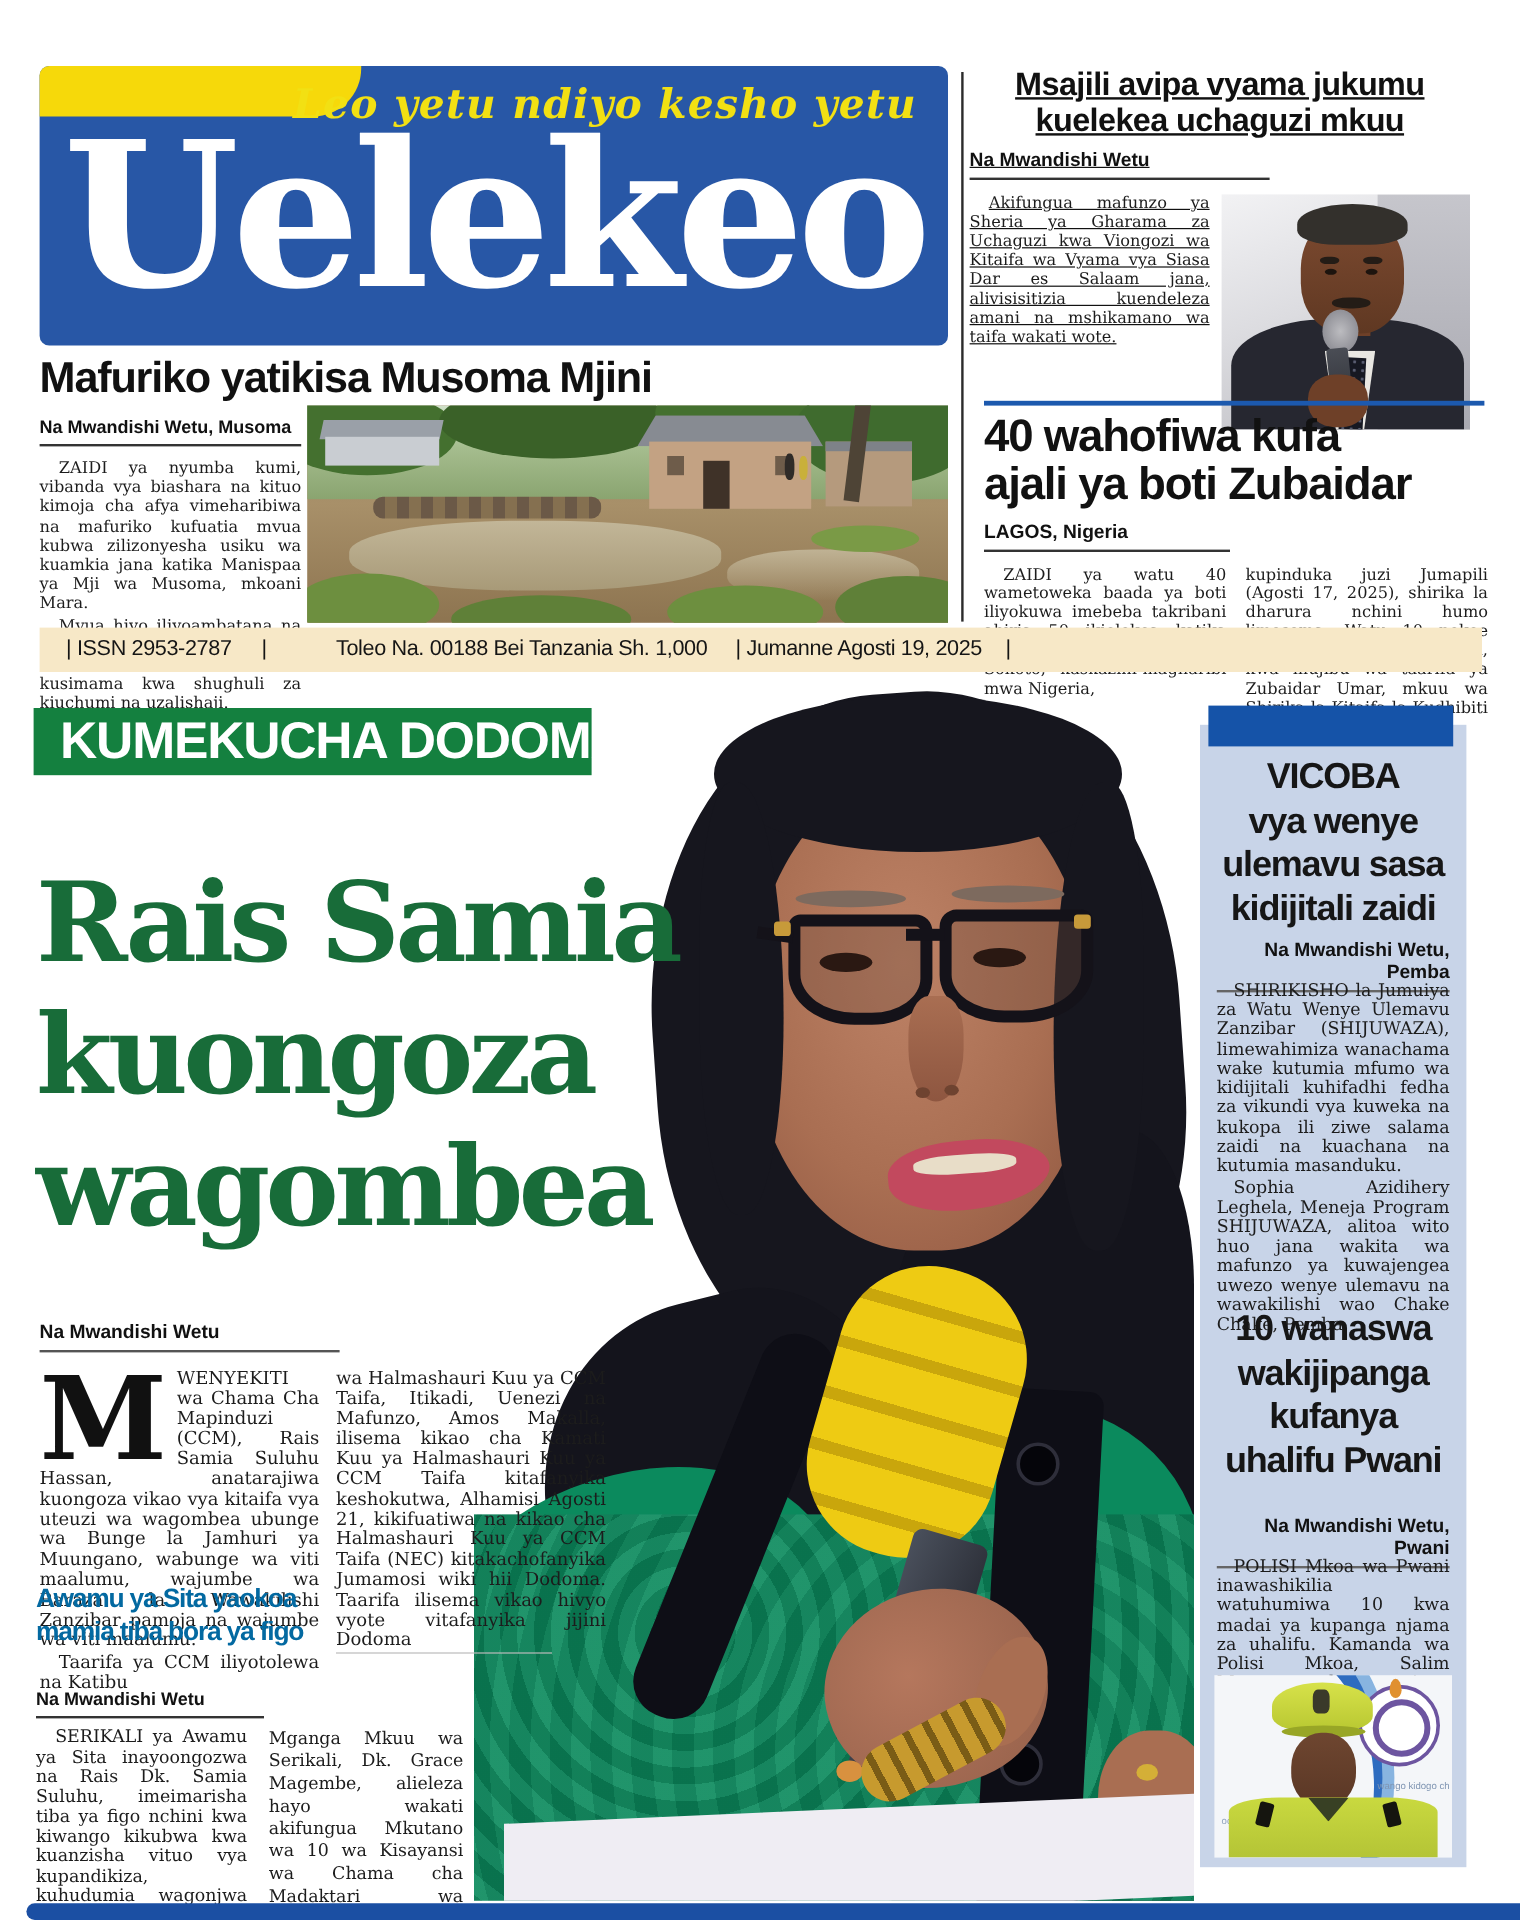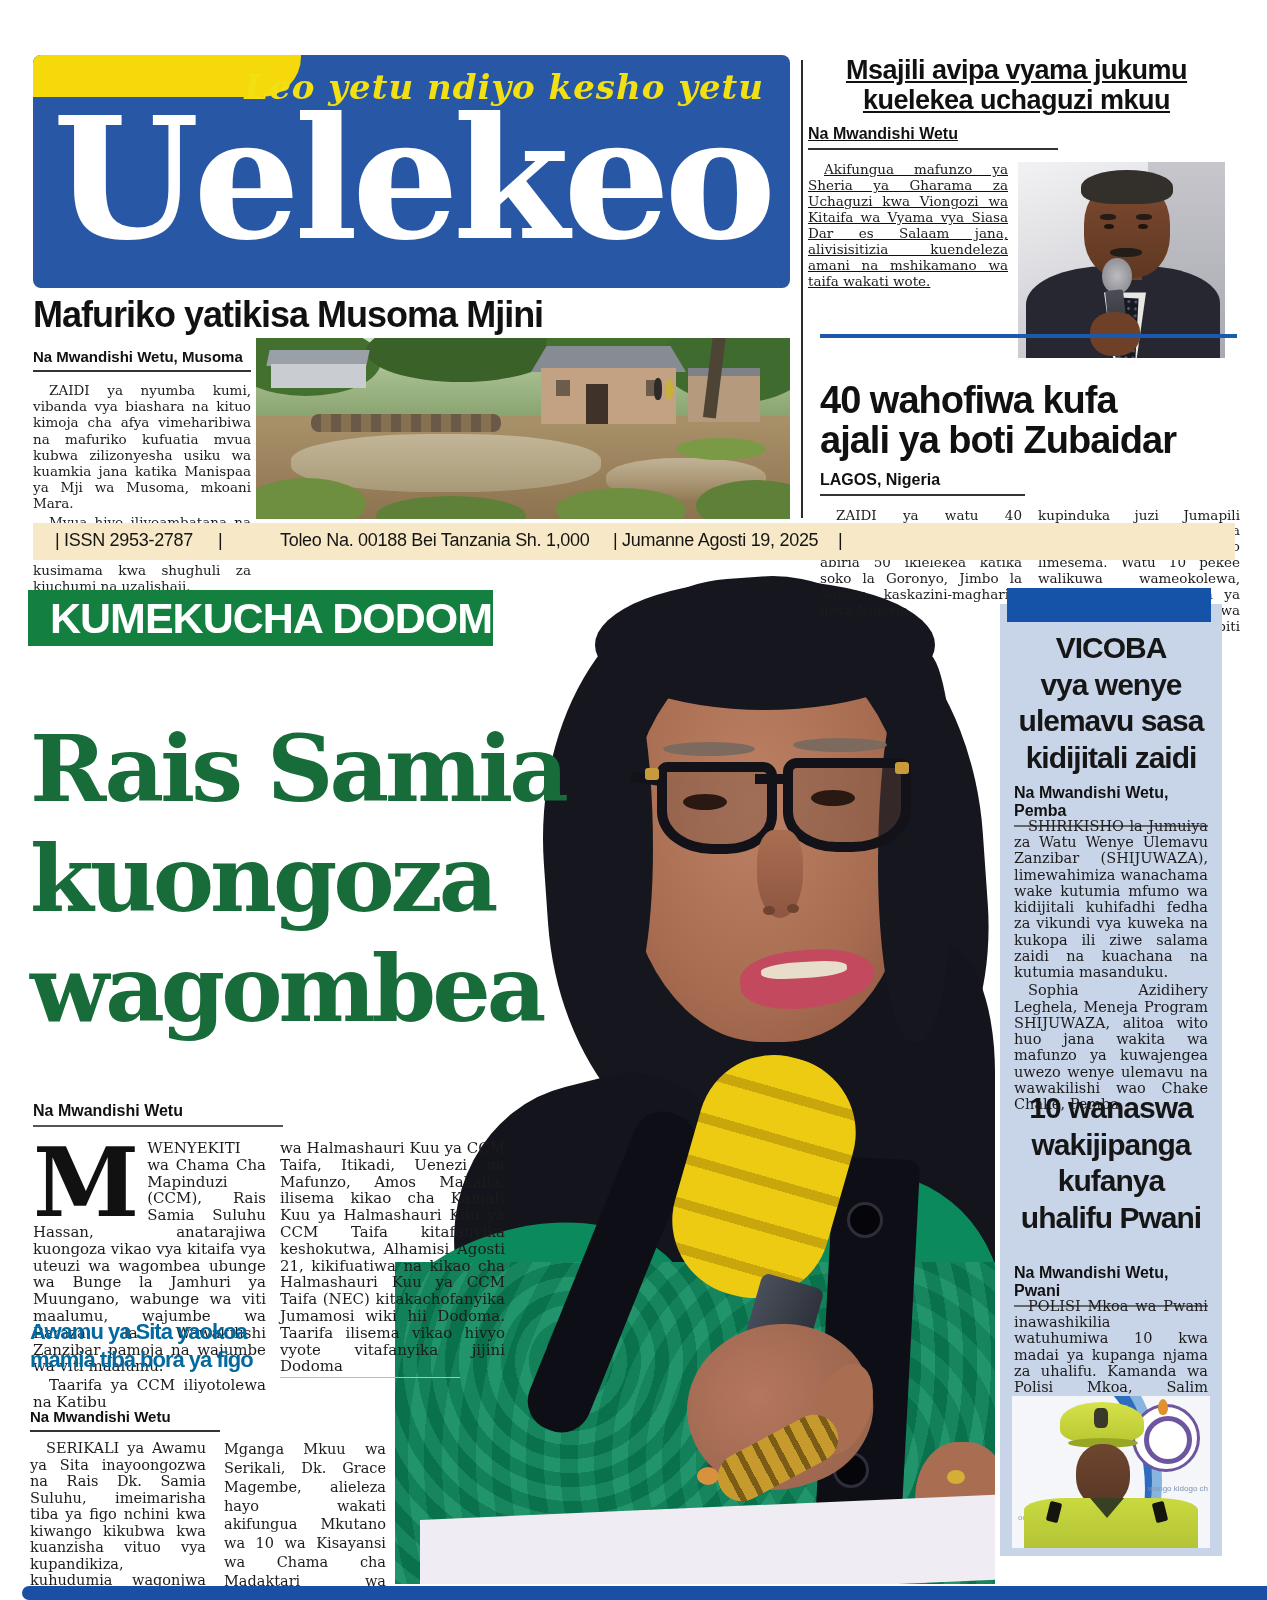--- a/index.html
+++ b/index.html
@@ -26,21 +26,21 @@
   
   .vdivider{left:801px;top:60px;width:2px;height:458px;background:#2b2b2b;z-index:2;}
   .reg-col{left:808px;top:56px;width:417px;z-index:2;text-decoration:underline;}
   .reg-head{font-size:27px;font-weight:700;letter-spacing:-0.5px;line-height:1.1;text-align:center;margin:0;}
   .reg-byline{width:250px;margin-top:10px;}
   .reg-row{display:flex;margin-top:12px;}
   .reg-text{width:200px;font-size:13.5px;line-height:1.18;}
   .photo-mutungi{position:relative;width:207px;height:196px;margin-left:10px;overflow:hidden;
      background:linear-gradient(160deg,#f2f2f4 0%,#dcdce0 45%,#b9b9bf 100%);}
   .blue-rule{left:820px;top:334px;width:417px;height:4px;background:#1c59ae;z-index:2;}
-  .nig-col{left:820px;top:344px;width:420px;z-index:2;margin-top:36px;}
+  .nig-col{left:820px;top:344px;width:420px;z-index:2;}
   .nig-head{font-size:38px;font-weight:700;letter-spacing:-1px;line-height:1.06;margin:0;}
   .nig-byline{width:205px;margin-top:10px;}
   .nig-cols{display:flex;gap:16px;margin-top:12px;}
   .nig-cols div{width:202px;font-size:13.5px;line-height:1.18;}
 
   
   .flood-head{left:33px;top:294px;width:760px;font-size:36px;font-weight:700;letter-spacing:-1px;margin:0;z-index:2;}
   .flood-byline{left:33px;top:348px;width:218px;z-index:2;font-size:15px;}
   .flood-body{left:33px;top:382px;width:218px;font-size:13.5px;line-height:1.2;z-index:2;}
   .photo-flood{left:256px;top:338px;width:534px;height:181px;overflow:hidden;z-index:2;
@@ -73,21 +73,21 @@
 
   
   .photo-president{left:395px;top:562px;width:600px;height:1022px;z-index:1;overflow:hidden;background:#fff;}
   .photo-president div{position:absolute;}
 
   
   .side-bar-top{left:1007px;top:588px;width:204px;height:34px;background:#1553a8;z-index:4;}
   .side-panel{left:1000px;top:604px;width:222px;height:952px;background:#c8d4e8;z-index:3;}
   .side-panel .inner{position:absolute;left:14px;right:14px;}
   .side-head{font-size:30px;font-weight:700;letter-spacing:-1px;line-height:1.22;text-align:center;color:#161616;margin:0;}
-  .side-byline{font-weight:700;font-size:16px;border-bottom:2px solid #666;padding-bottom:5px;}
+  .side-byline{font-weight:700;font-size:16px;border-bottom:2px solid #666;padding-bottom:5px;text-align:right;}
   .side-body{font-family:"DejaVu Serif",serif;text-align:justify;font-size:14.5px;line-height:1.12;color:#1c1c1c;}
   .side-body p{margin:0 0 2px 0;text-indent:14px;}
   .photo-police{position:absolute;left:12px;bottom:8px;width:198px;height:152px;overflow:hidden;background:#f4f6f9;z-index:5;}
   .photo-police div{position:absolute;}
 
   
   .bottom-bar{left:22px;top:1586px;width:1245px;height:14px;background:#1b4fa3;border-radius:7px 0 0 7px;z-index:6;}
 
   
   .photo-mutungi div,.photo-flood div{position:absolute;}

